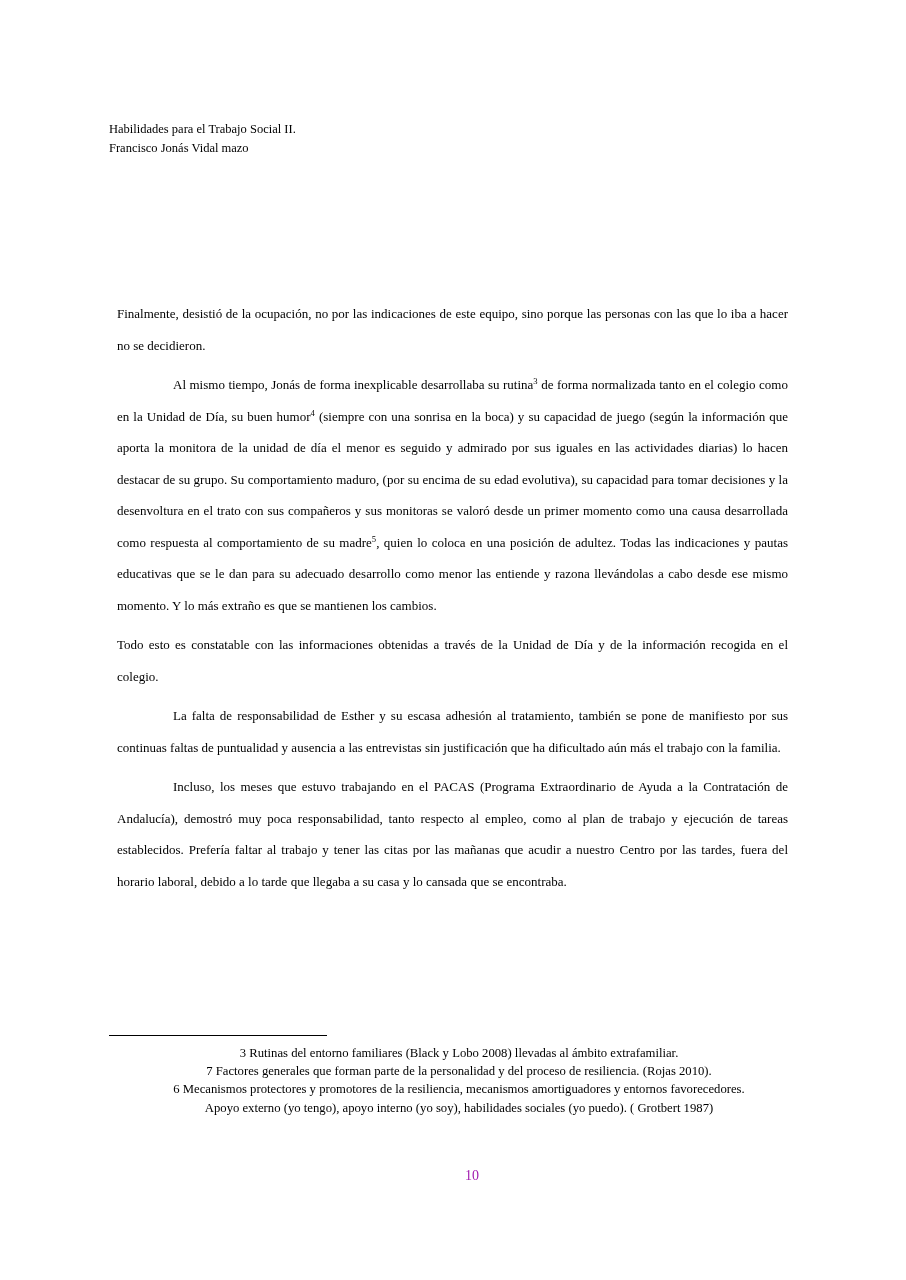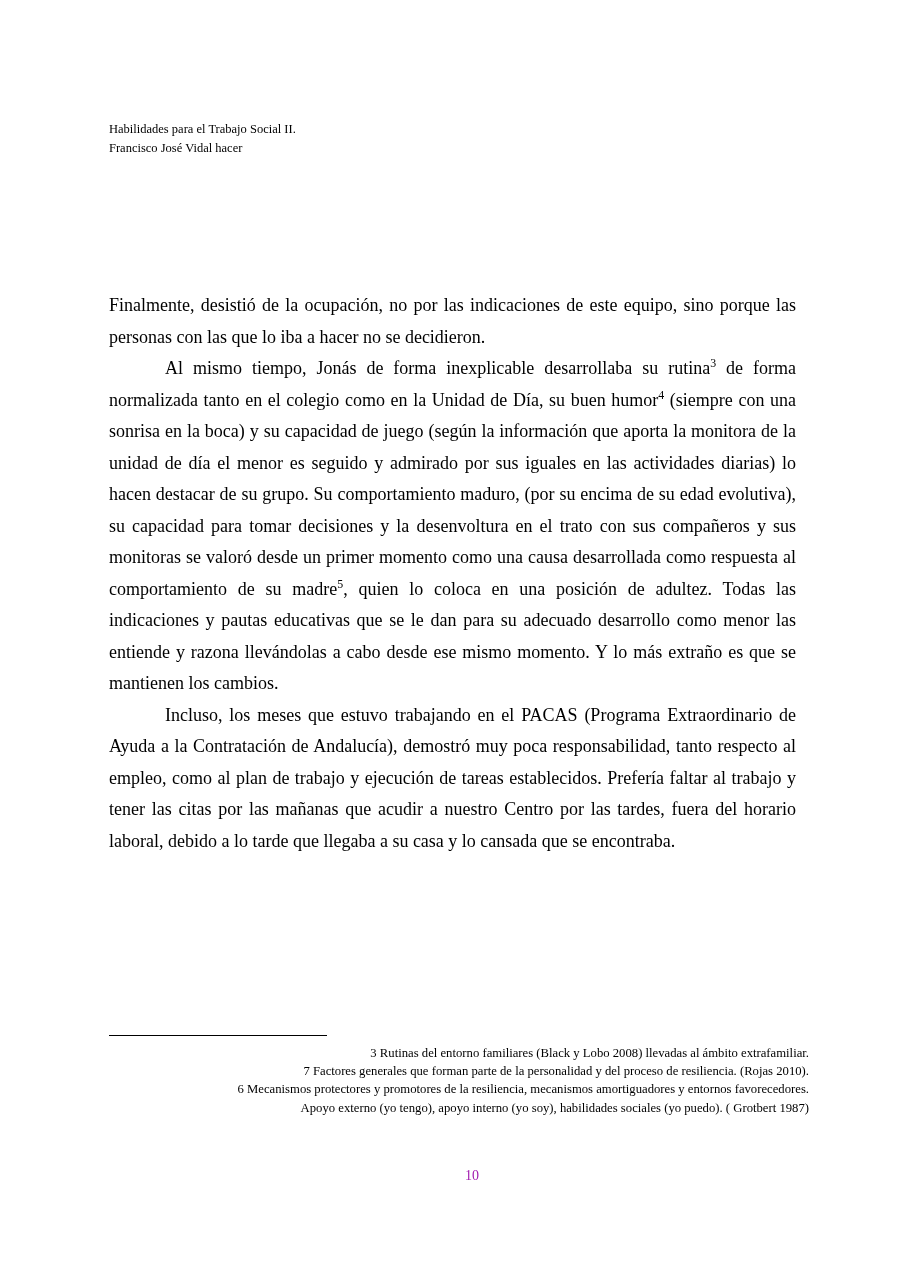--- a/index.html
+++ b/index.html
@@ -33,22 +33,22 @@
   .header div {
     white-space: pre;
   }
   .body-block {
     position: absolute;
     left: 109px;
     top: 290px;
     width: 687px;
   }
   p {
-    margin: 0;
-    font-size: 18px;
+    margin: 8px;
+    font-size: 13px;
     line-height: 31.5px;
     text-align: justify;
     text-justify: inter-word;
     color: #000;
   }
   p.indent {
     text-indent: 56px;
   }
   sup {
     font-size: 0.66em;
@@ -66,50 +66,52 @@
   .footnotes {
     position: absolute;
     left: 109px;
     top: 1044px;
     width: 700px;
     font-size: 12.7px;
     line-height: 18.2px;
     color: #000;
   }
   .footnotes div {
-    text-align: right;
+    text-align: center;
   }
   .page-number {
     position: absolute;
     left: 0;
     top: 1168px;
     width: 906px;
     text-align: center;
     font-size: 14px;
     color: #a21caf;
     padding-left: 19px;
   }
 </style>
 </head>
 <body>
 
 <div class="page">
 
   <div class="header">
     <div>Habilidades para el Trabajo Social II.</div>
-    <div>Francisco José Vidal hacer</div>
+    <div>Francisco Jonás Vidal mazo</div>
   </div>
 
   <div class="body-block">
 
     <p>Finalmente, desistió de la ocupación, no por las indicaciones de este equipo, sino porque las personas con las que lo iba a hacer no se decidieron.</p>
 
     <p class="indent"><span>Al mismo tiempo, Jonás de forma inexplicable desarrollaba su rutina</span><sup>3</sup><span> de forma normalizada tanto en el colegio como en la Unidad de Día, su buen humor</span><sup>4</sup><span> (siempre con una sonrisa en la boca) y su capacidad de juego (según la información que aporta la monitora de la unidad de día el  menor es seguido y admirado por sus iguales en las actividades diarias) lo hacen destacar de su grupo. Su comportamiento maduro, (por su encima de su edad evolutiva), su capacidad para tomar decisiones y la desenvoltura en el trato con sus compañeros y sus monitoras se valoró desde un primer momento como una causa desarrollada como respuesta al comportamiento de su madre</span><sup>5</sup><span>, quien lo coloca  en una posición de adultez. Todas las indicaciones y pautas educativas que se le dan para su adecuado desarrollo como menor  las entiende y razona llevándolas a cabo desde ese mismo momento. Y lo más extraño es que se mantienen los cambios.</span></p>
 
+    <p>Todo esto es constatable con las informaciones obtenidas a través de la Unidad de Día y de la información recogida en el colegio.</p>
 
+    <p class="indent">La falta de responsabilidad de Esther y su escasa adhesión al tratamiento, también se pone de manifiesto por sus continuas faltas de puntualidad y ausencia a las entrevistas sin justificación que ha dificultado aún más el trabajo con la familia.</p>
 
     <p class="indent">Incluso, los meses que estuvo trabajando en el PACAS (Programa Extraordinario de Ayuda a la Contratación de Andalucía), demostró muy poca responsabilidad, tanto respecto al empleo, como al plan de trabajo y ejecución de tareas establecidos. Prefería faltar al trabajo y tener las citas por las mañanas que acudir a nuestro Centro por las tardes, fuera del horario laboral, debido a lo tarde que llegaba a su casa y lo cansada que se encontraba.</p>
 
   </div>
 
   <div class="footnote-rule"></div>
 
   <div class="footnotes">
     <div>3 Rutinas del entorno familiares (Black y Lobo 2008) llevadas al ámbito extrafamiliar.</div>
     <div>7 Factores generales que forman parte de la personalidad y del proceso de resiliencia. (Rojas 2010).</div>

